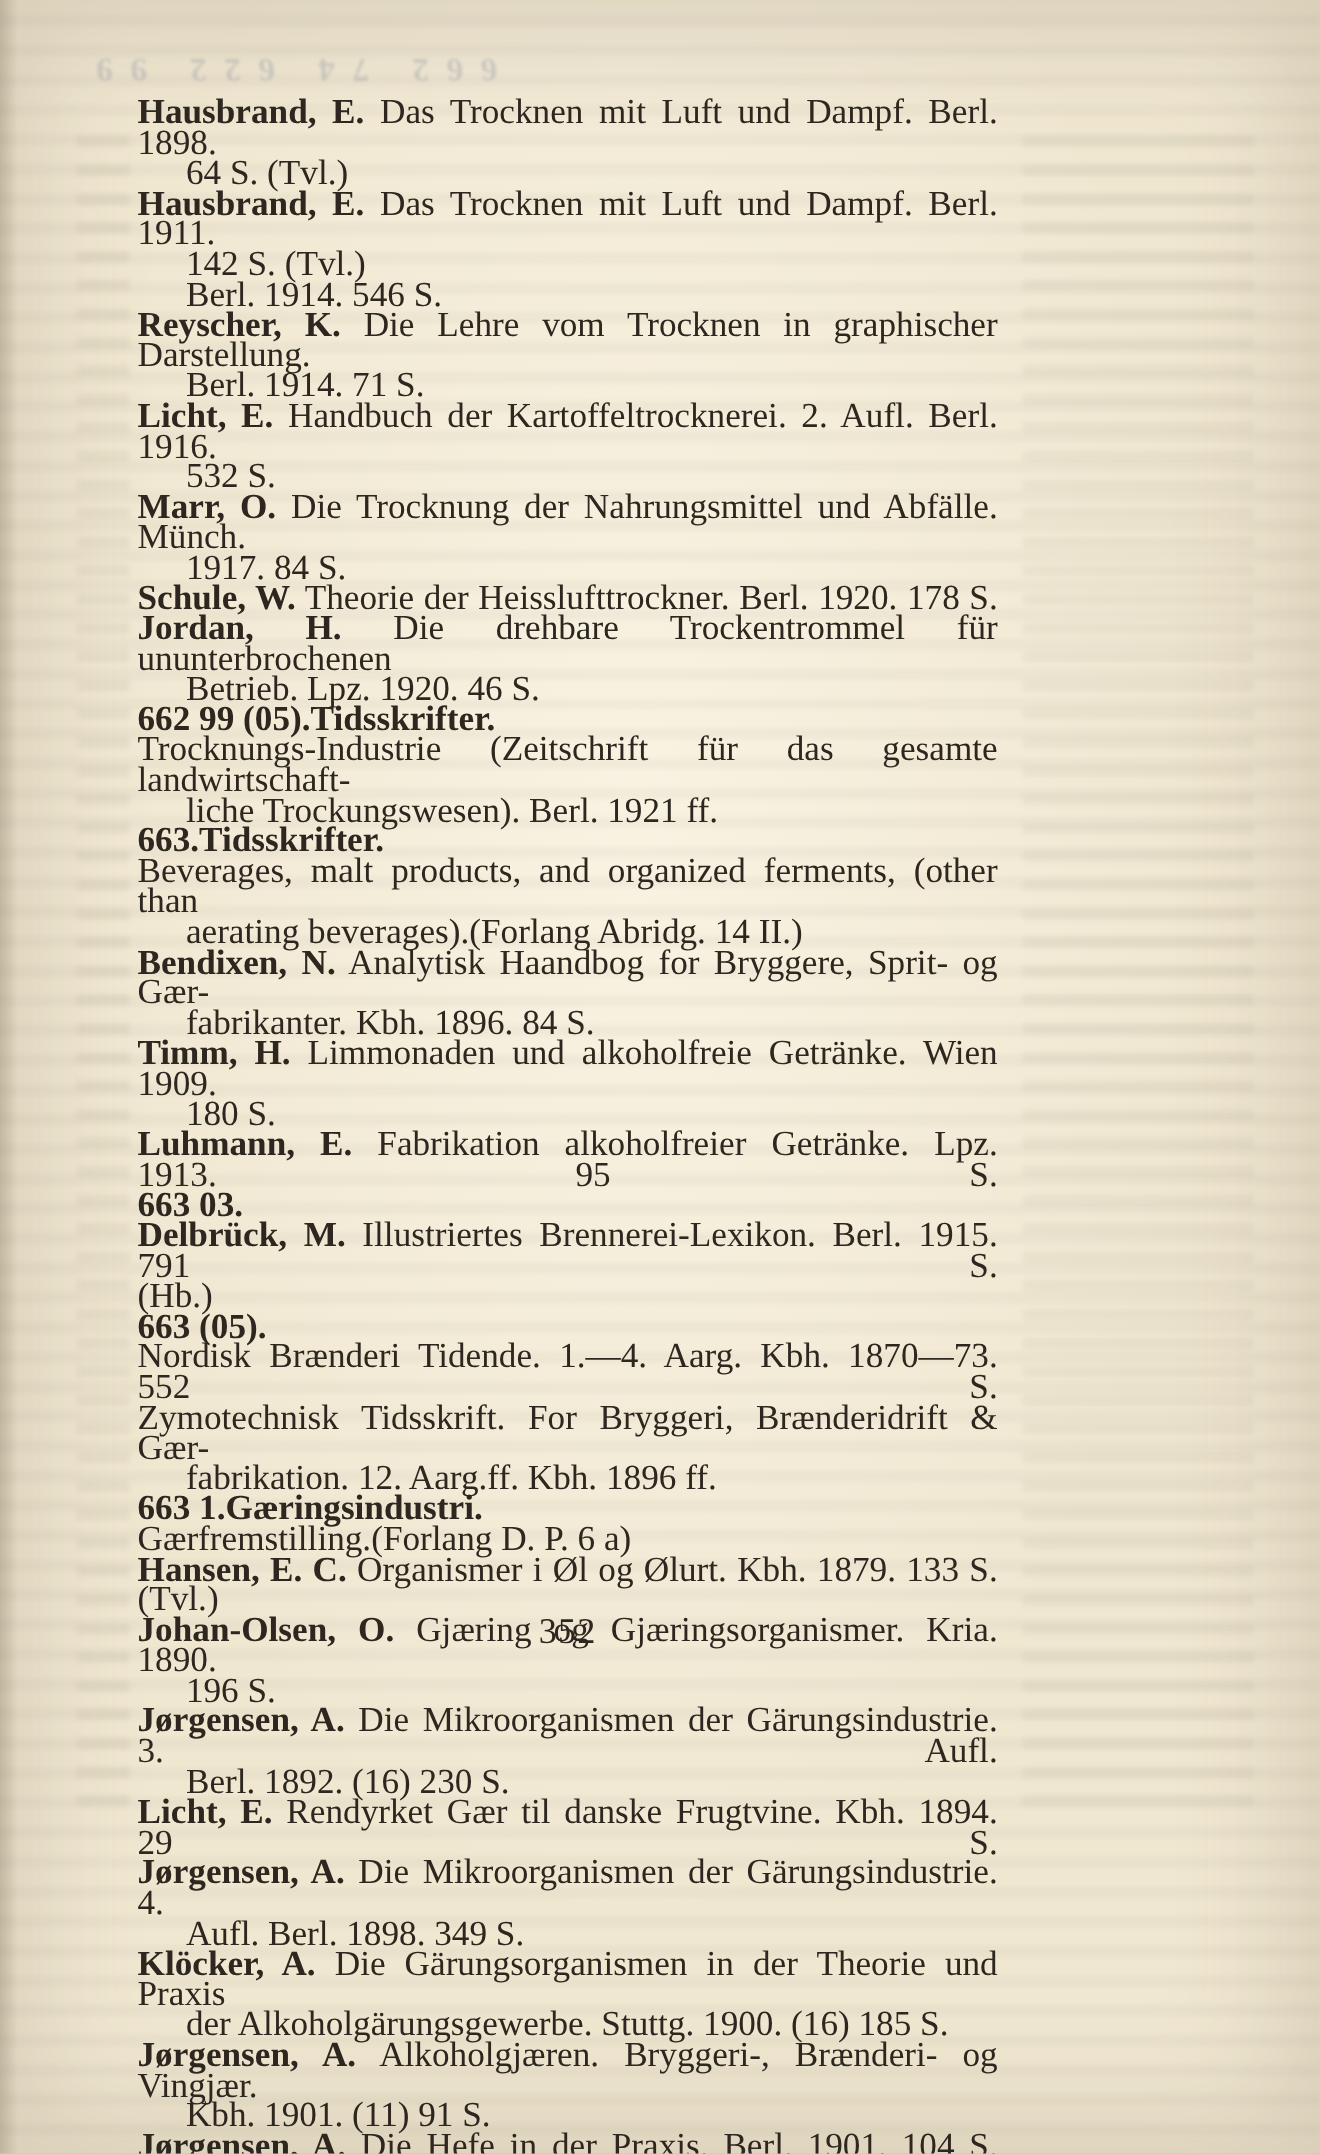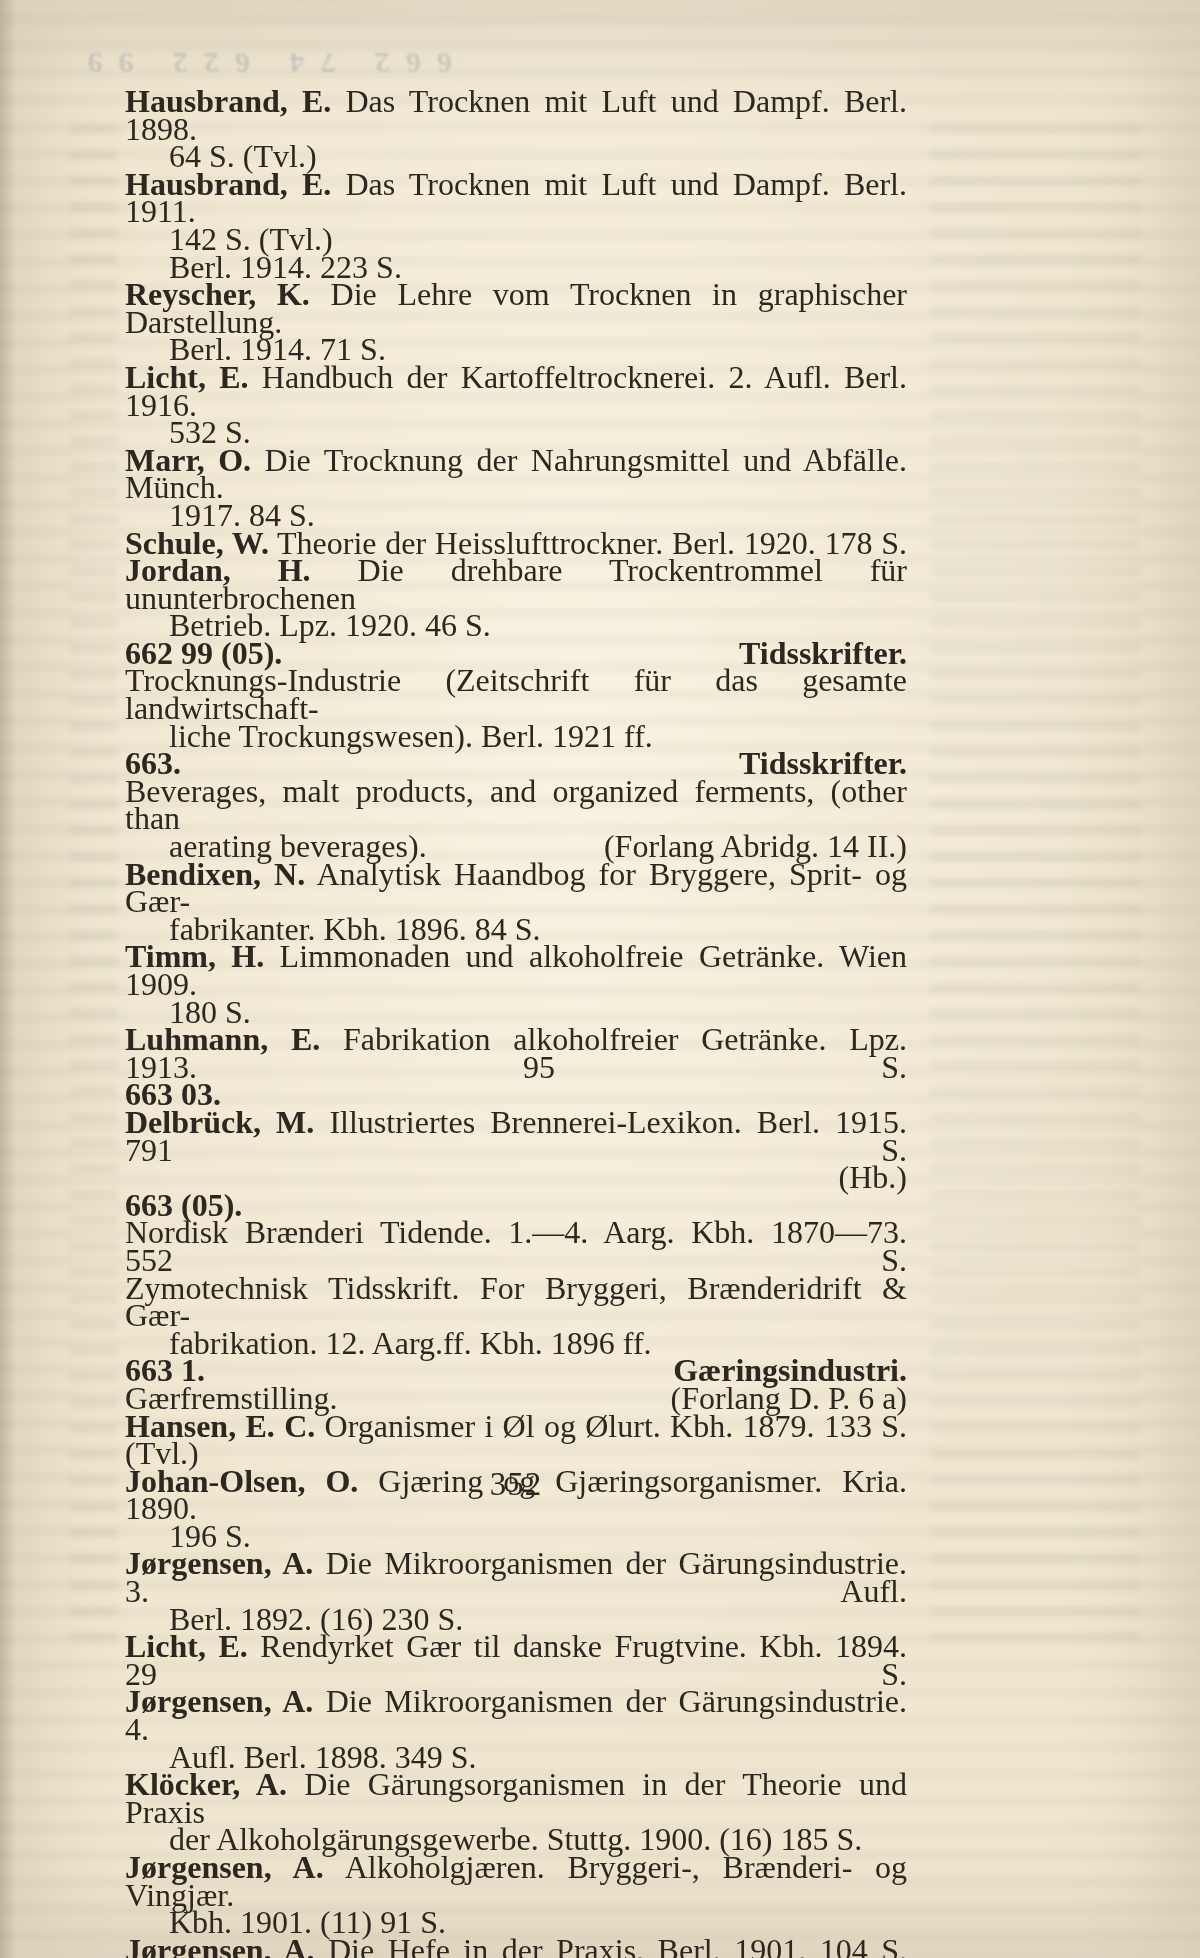--- a/index.html
+++ b/index.html
@@ -86,21 +86,21 @@
   .line {
     text-align: left;
     white-space: normal;
   }
   .line.jst {
     text-align: justify;
     text-align-last: justify;
   }
   .line.flexline {
     display: flex;
-    justify-content: space-between;
+    justify-content: flex-start;
     align-items: baseline;
   }
   .line.ind {
     padding-left: 44px;
   }
   .b { font-weight: 700; }
   .r { text-align: right; }
   .page-number {
     position: absolute;
     top: 1466px;
@@ -120,21 +120,21 @@
   <div class="ghost-right"></div>
   <div class="edge-left"></div>
 
   <div class="stamp">662 74 622 99</div>
 
   <div class="text-block">
       <div class="line jst"><span class="l"><span class="b">Hausbrand, E.</span><span> Das Trocknen mit Luft und Dampf. Berl. 1898.</span></span></div>
       <div class="line ind"><span class="l"><span>64 S. (Tvl.)</span></span></div>
       <div class="line jst"><span class="l"><span class="b">Hausbrand, E.</span><span> Das Trocknen mit Luft und Dampf. Berl. 1911.</span></span></div>
       <div class="line ind"><span class="l"><span>142 S. (Tvl.)</span></span></div>
-      <div class="line ind"><span class="l"><span>Berl. 1914. 223 S.</span></span></div>
+      <div class="line ind"><span class="l"><span>Berl. 1914. 546 S.</span></span></div>
       <div class="line jst"><span class="l"><span class="b">Reyscher, K.</span><span> Die Lehre vom Trocknen in graphischer Darstellung.</span></span></div>
       <div class="line ind"><span class="l"><span>Berl. 1914. 71 S.</span></span></div>
       <div class="line jst"><span class="l"><span class="b">Licht, E.</span><span> Handbuch der Kartoffeltrocknerei. 2. Aufl. Berl. 1916.</span></span></div>
       <div class="line ind"><span class="l"><span>532 S.</span></span></div>
       <div class="line jst"><span class="l"><span class="b">Marr, O.</span><span> Die Trocknung der Nahrungsmittel und Abfälle. Münch.</span></span></div>
       <div class="line ind"><span class="l"><span>1917. 84 S.</span></span></div>
       <div class="line jst"><span class="l"><span class="b">Schule, W.</span><span> Theorie der Heisslufttrockner. Berl. 1920. 178 S.</span></span></div>
       <div class="line jst"><span class="l"><span class="b">Jordan, H.</span><span> Die drehbare Trockentrommel für ununterbrochenen</span></span></div>
       <div class="line ind"><span class="l"><span>Betrieb. Lpz. 1920. 46 S.</span></span></div>
       <div class="line head flexline">

